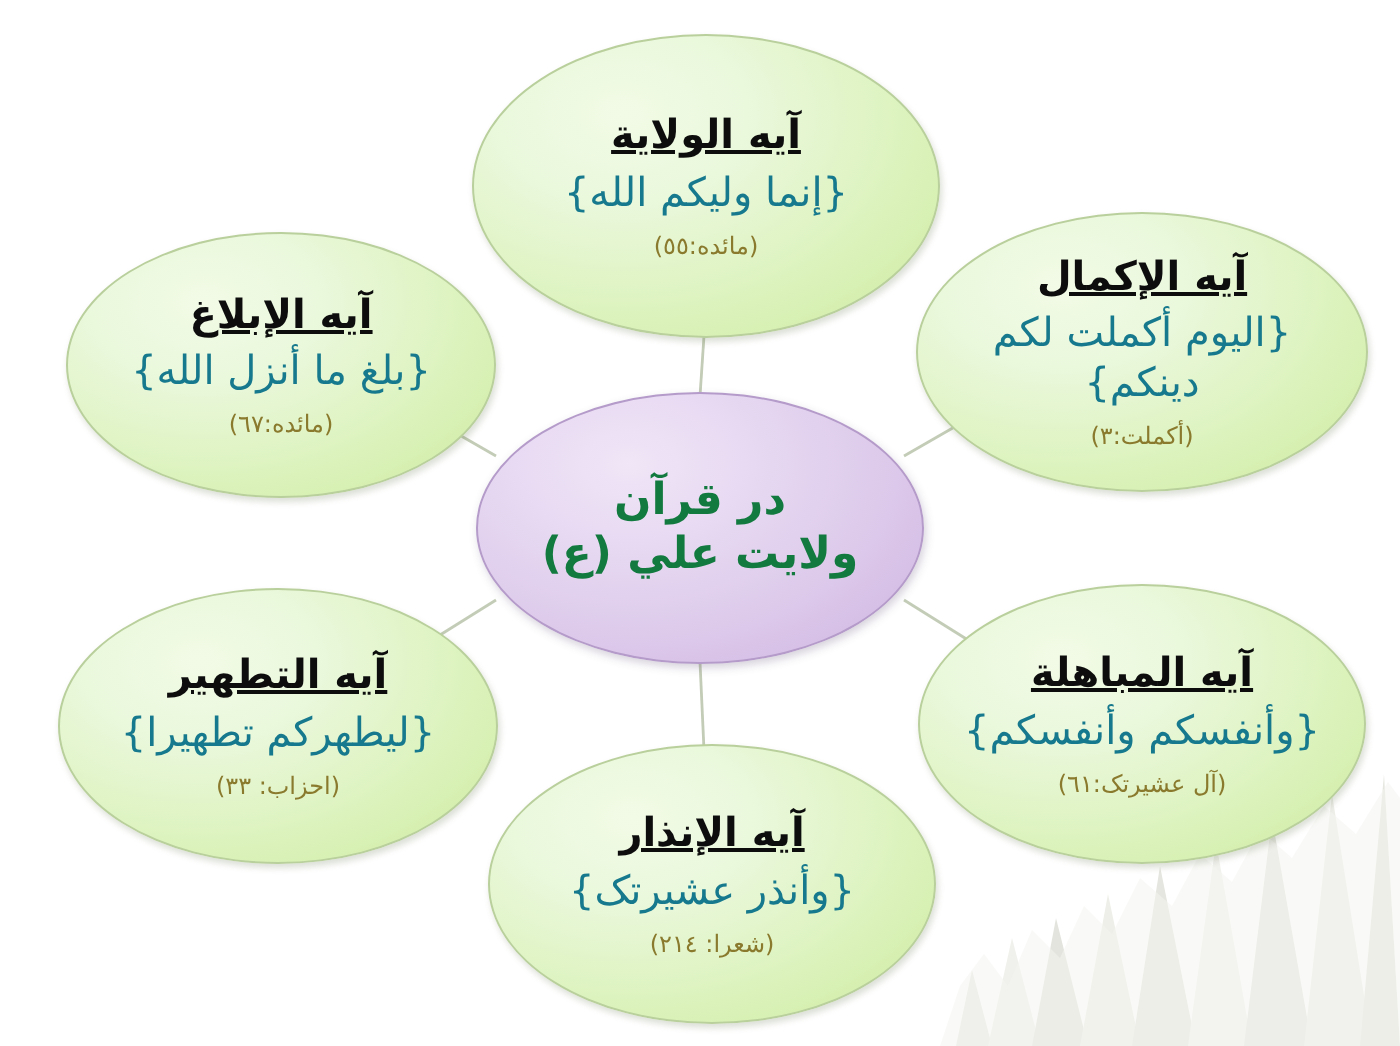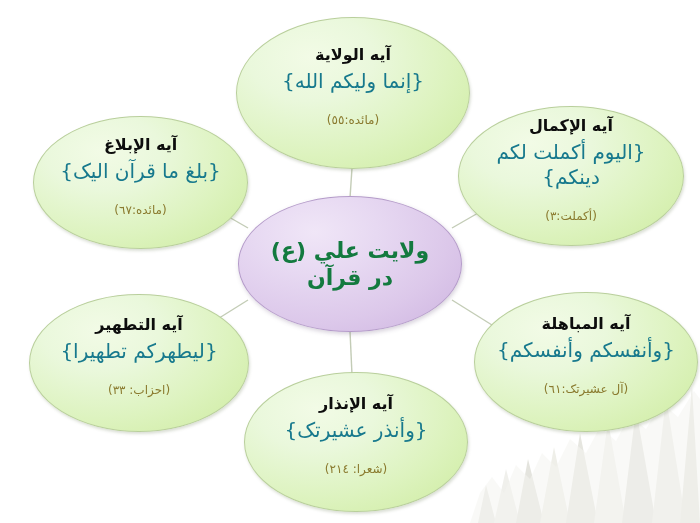--- a/index.html
+++ b/index.html
@@ -60,56 +60,57 @@
   .node.center {
     background: radial-gradient(ellipse at 34% 26%,
                 #f0e6f7 0%, #e7d9f2 30%, #dcc8ea 65%, #cdb3e0 100%);
     border: 1px solid #b49bc9;
     box-shadow: 1px 2px 4px rgba(95, 75, 115, 0.25);
   }
 
   .heading {
     color: #0d0d0d;
     font-weight: bold;
-    font-size: 16px;
+    font-size: 20px;
     line-height: 1.12;
     letter-spacing: 0px;
     margin: 0 0 5px 0;
     padding: 0 6px;
+    text-decoration: underline;
   }
   .verse {
     color: #17798d;
     font-size: 20px;
     line-height: 1.25;
     margin: 0 0 7px 0;
     padding: 0 8px;
   }
   .ref {
     color: #8a7a2e;
     font-size: 12px;
     line-height: 1.2;
-    margin: 12px;
+    margin: 0;
     padding: 0 6px;
   }
 
   .center .center-title {
     color: #137a3f;
     font-weight: bold;
     font-size: 22px;
     line-height: 1.25;
     padding: 0 10px;
     margin: 0;
   }
 
   
   #node-center   { left: 238px; top: 196px; width: 224px; height: 136px; }
   #node-wilayah  { left: 236px; top:  17px; width: 234px; height: 152px; }
   #node-ikmal    { left: 458px; top: 106px; width: 226px; height: 140px; }
   #node-iblagh   { left:  33px; top: 116px; width: 215px; height: 133px; }
-  #node-mubahala { left: 474px; top: 292px; width: 224px; height: 140px; }
+  #node-mubahala { left: 459px; top: 292px; width: 224px; height: 140px; }
   #node-tathir   { left:  29px; top: 294px; width: 220px; height: 138px; }
   #node-indhar   { left: 244px; top: 372px; width: 224px; height: 140px; }
 </style>
 </head>
 <body>
 
 <div id="canvas">
 
   <svg class="connectors" viewBox="0 0 700 523" width="700" height="523" aria-hidden="true">
     <g stroke="#c3ccb6" stroke-width="1.4" fill="none">
@@ -131,39 +132,39 @@
     <path d="M124 150 L138 48 L156 150 Z" fill="#f1f1ed"></path>
     <path d="M152 150 L166 36 L186 150 Z" fill="#e5e5df"></path>
     <path d="M182 150 L196 24 L216 150 Z" fill="#eeeee9"></path>
     <path d="M210 150 L222 14 L230 150 Z" fill="#e7e7e1"></path>
     <path d="M0 150 L10 120 L22 104 L34 120 L46 92 L60 106 L72 80 L86 94
              L100 66 L116 80 L130 54 L146 68 L160 42 L176 56 L192 30
              L208 44 L224 18 L230 26 L230 150 Z" fill="#f4f4f1" opacity="0.55"></path>
   </svg>
 
   <div class="node center" id="node-center">
+    <div class="center-title">در قرآن</div>
     <div class="center-title">ولايت علي (ع)</div>
-    <div class="center-title">در قرآن</div>
   </div>
 
   <div class="node leaf" id="node-wilayah">
     <div class="heading">آيه الولاية</div>
     <div class="verse">{إنما وليكم الله}</div>
     <div class="ref">(مائده:٥٥)</div>
   </div>
 
   <div class="node leaf" id="node-ikmal">
     <div class="heading">آيه الإكمال</div>
     <div class="verse">{اليوم أكملت لكم دينكم}</div>
     <div class="ref">(أكملت:٣)</div>
   </div>
 
   <div class="node leaf" id="node-iblagh">
     <div class="heading">آيه الإبلاغ</div>
-    <div class="verse">{بلغ ما قرآن اليک}</div>
+    <div class="verse">{بلغ ما أنزل الله}</div>
     <div class="ref">(مائده:٦٧)</div>
   </div>
 
   <div class="node leaf" id="node-mubahala">
     <div class="heading">آيه المباهلة</div>
     <div class="verse">{وأنفسكم وأنفسكم}</div>
     <div class="ref">(آل عشيرتک:٦١)</div>
   </div>
 
   <div class="node leaf" id="node-tathir">

